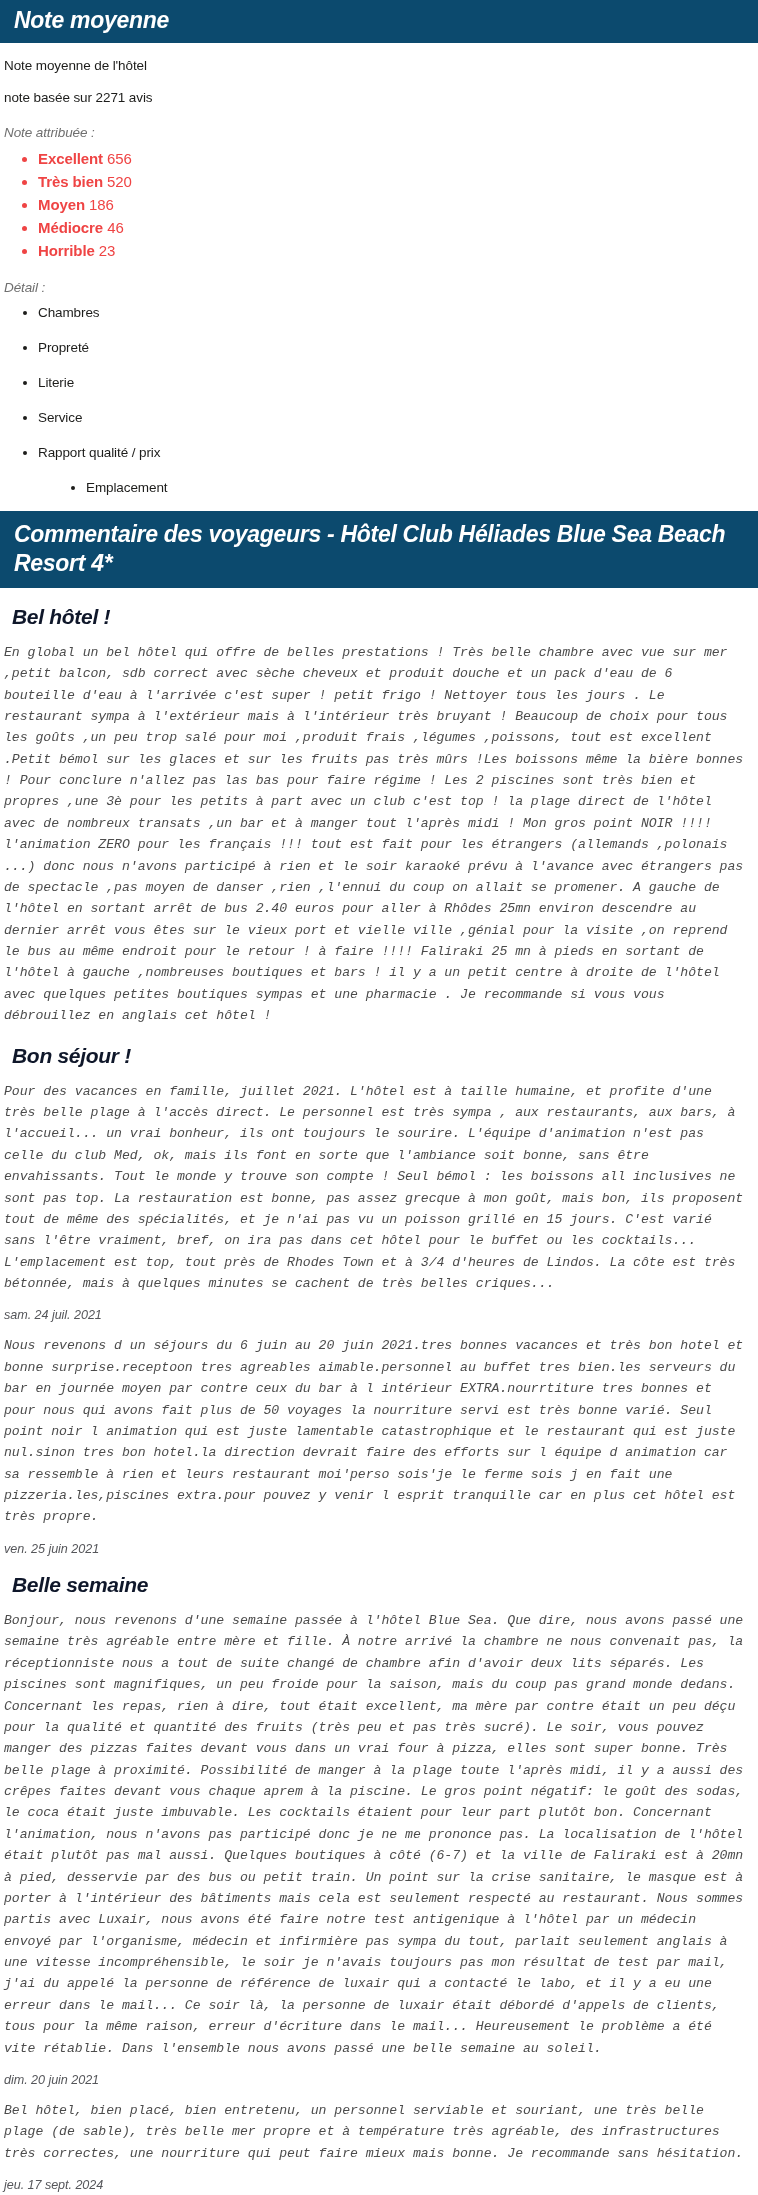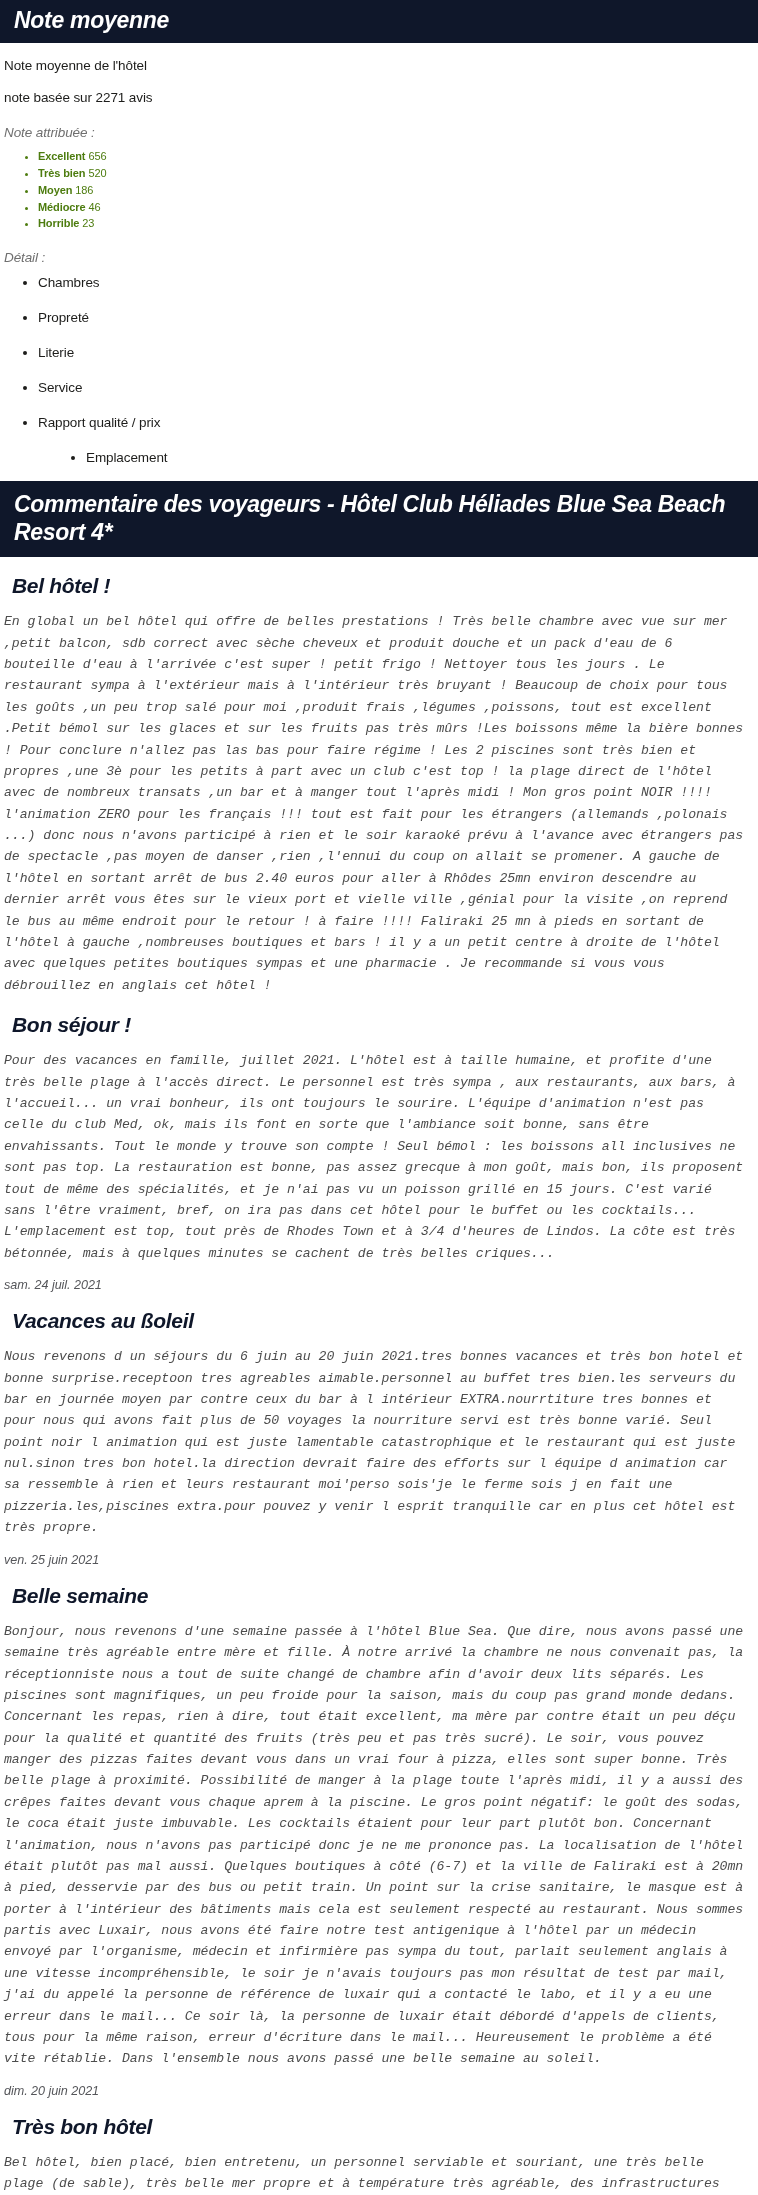--- a/index.html
+++ b/index.html
@@ -7,21 +7,21 @@
   body {
     width: 758px;
     background: #ffffff;
     font-family: "Liberation Sans", sans-serif;
     color: #2f2f2f;
   }
   .page { width: 758px; padding: 0; }
 
   
   .banner {
-    background: #0f172a;
+    background: #0c4a6e;
     color: #ffffff;
     padding: 6px 14px 9px 14px;
     font-family: "Liberation Sans", sans-serif;
     font-weight: bold;
     font-style: italic;
     font-size: 23px;
     line-height: 1.22;
     letter-spacing: -0.3px;
   }
   .banner.tall { padding: 9px 14px 11px 14px; }
@@ -44,22 +44,22 @@
     margin: 18px 0 0 0;
     letter-spacing: -0.1px;
   }
 
   ul.ratings {
     margin: 8px 0 0 0;
     padding-left: 34px;
     list-style: disc;
   }
   ul.ratings li {
-    font-size: 11px;
-    color: #4d7c0f;
+    font-size: 15px;
+    color: #ef4444;
     line-height: 1.52;
     letter-spacing: -0.1px;
   }
   ul.ratings li b { font-weight: bold; }
 
   ul.detail {
     margin: 10px 0 0 0;
     padding-left: 34px;
     list-style: disc;
   }
@@ -148,32 +148,30 @@
       <p class="review-body">En global un bel hôtel qui offre de belles prestations ! Très belle chambre avec vue sur mer ,petit balcon, sdb correct avec sèche cheveux et produit douche et un pack d'eau de 6 bouteille d'eau à l'arrivée c'est super ! petit frigo ! Nettoyer tous les jours . Le restaurant sympa à l'extérieur mais à l'intérieur très bruyant ! Beaucoup de choix pour tous les goûts ,un peu trop salé pour moi ,produit frais ,légumes ,poissons, tout est excellent .Petit bémol sur les glaces et sur les fruits pas très mûrs !Les boissons même la bière bonnes ! Pour conclure n'allez pas las bas pour faire régime ! Les 2 piscines sont très bien et propres ,une 3è pour les petits à part avec un club c'est top ! la plage direct de l'hôtel avec de nombreux transats ,un bar et à manger tout l'après midi ! Mon gros point NOIR !!!! l'animation ZERO pour les français !!! tout est fait pour les étrangers (allemands ,polonais ...) donc nous n'avons participé à rien et le soir karaoké prévu à l'avance avec étrangers pas de spectacle ,pas moyen de danser ,rien ,l'ennui du coup on allait se promener. A gauche de l'hôtel en sortant arrêt de bus 2.40 euros pour aller à Rhôdes 25mn environ descendre au dernier arrêt vous êtes sur le vieux port et vielle ville ,génial pour la visite ,on reprend le bus au même endroit pour le retour ! à faire !!!! Faliraki 25 mn à pieds en sortant de l'hôtel à gauche ,nombreuses boutiques et bars ! il y a un petit centre à droite de l'hôtel avec quelques petites boutiques sympas et une pharmacie . Je recommande si vous vous débrouillez en anglais cet hôtel !</p>
     </div>
 
     <div>
       <p class="review-title">Bon séjour !</p>
       <p class="review-body">Pour des vacances en famille, juillet 2021. L'hôtel est à taille humaine, et profite d'une très belle plage à l'accès direct. Le personnel est très sympa , aux restaurants, aux bars, à l'accueil... un vrai bonheur, ils ont toujours le sourire. L'équipe d'animation n'est pas celle du club Med, ok, mais ils font en sorte que l'ambiance soit bonne, sans être envahissants. Tout le monde y trouve son compte ! Seul bémol : les boissons all inclusives ne sont pas top. La restauration est bonne, pas assez grecque à mon goût, mais bon, ils proposent tout de même des spécialités, et je n'ai pas vu un poisson grillé en 15 jours. C'est varié sans l'être vraiment, bref, on ira pas dans cet hôtel pour le buffet ou les cocktails... L'emplacement est top, tout près de Rhodes Town et à 3/4 d'heures de Lindos. La côte est très bétonnée, mais à quelques minutes se cachent de très belles criques...</p>
       <p class="review-date">sam. 24 juil. 2021</p>
     </div>
 
     <div>
-      <p class="review-title">Vacances au ßoleil</p>
       <p class="review-body">Nous revenons d un séjours du 6 juin au 20 juin 2021.tres bonnes vacances et très bon hotel et bonne surprise.receptoon tres agreables aimable.personnel au buffet tres bien.les serveurs du bar en journée moyen par contre ceux du bar à l intérieur EXTRA.nourrtiture tres bonnes et pour nous qui avons fait plus de 50 voyages la nourriture servi est très bonne varié. Seul point noir l animation qui est juste lamentable catastrophique et le restaurant qui est juste nul.sinon tres bon hotel.la direction devrait faire des efforts sur l équipe d animation car sa ressemble à rien et leurs restaurant moi'perso sois'je le ferme sois j en fait une pizzeria.les,piscines extra.pour pouvez y venir l esprit tranquille car en plus cet hôtel est très propre.</p>
       <p class="review-date">ven. 25 juin 2021</p>
     </div>
 
     <div>
       <p class="review-title">Belle semaine</p>
       <p class="review-body">Bonjour, nous revenons d'une semaine passée à l'hôtel Blue Sea. Que dire, nous avons passé une semaine très agréable entre mère et fille. À notre arrivé la chambre ne nous convenait pas, la réceptionniste nous a tout de suite changé de chambre afin d'avoir deux lits séparés. Les piscines sont magnifiques, un peu froide pour la saison, mais du coup pas grand monde dedans. Concernant les repas, rien à dire, tout était excellent, ma mère par contre était un peu déçu pour la qualité et quantité des fruits (très peu et pas très sucré). Le soir, vous pouvez manger des pizzas faites devant vous dans un vrai four à pizza, elles sont super bonne. Très belle plage à proximité. Possibilité de manger à la plage toute l'après midi, il y a aussi des crêpes faites devant vous chaque aprem à la piscine. Le gros point négatif: le goût des sodas, le coca était juste imbuvable. Les cocktails étaient pour leur part plutôt bon. Concernant l'animation, nous n'avons pas participé donc je ne me prononce pas. La localisation de l'hôtel était plutôt pas mal aussi. Quelques boutiques à côté (6-7) et la ville de Faliraki est à 20mn à pied, desservie par des bus ou petit train. Un point sur la crise sanitaire, le masque est à porter à l'intérieur des bâtiments mais cela est seulement respecté au restaurant. Nous sommes partis avec Luxair, nous avons été faire notre test antigenique à l'hôtel par un médecin envoyé par l'organisme, médecin et infirmière pas sympa du tout, parlait seulement anglais à une vitesse incompréhensible, le soir je n'avais toujours pas mon résultat de test par mail, j'ai du appelé la personne de référence de luxair qui a contacté le labo, et il y a eu une erreur dans le mail... Ce soir là, la personne de luxair était débordé d'appels de clients, tous pour la même raison, erreur d'écriture dans le mail... Heureusement le problème a été vite rétablie. Dans l'ensemble nous avons passé une belle semaine au soleil.</p>
       <p class="review-date">dim. 20 juin 2021</p>
     </div>
 
     <div>
-      <p class="review-title">Très bon hôtel</p>
       <p class="review-body">Bel hôtel, bien placé, bien entretenu, un personnel serviable et souriant, une très belle plage (de sable), très belle mer propre et à température très agréable, des infrastructures très correctes, une nourriture qui peut faire mieux mais bonne. Je recommande sans hésitation.</p>
       <p class="review-date">jeu. 17 sept. 2024</p>
     </div>
 
   </div>
 
 </div>
 
 </body></html>

